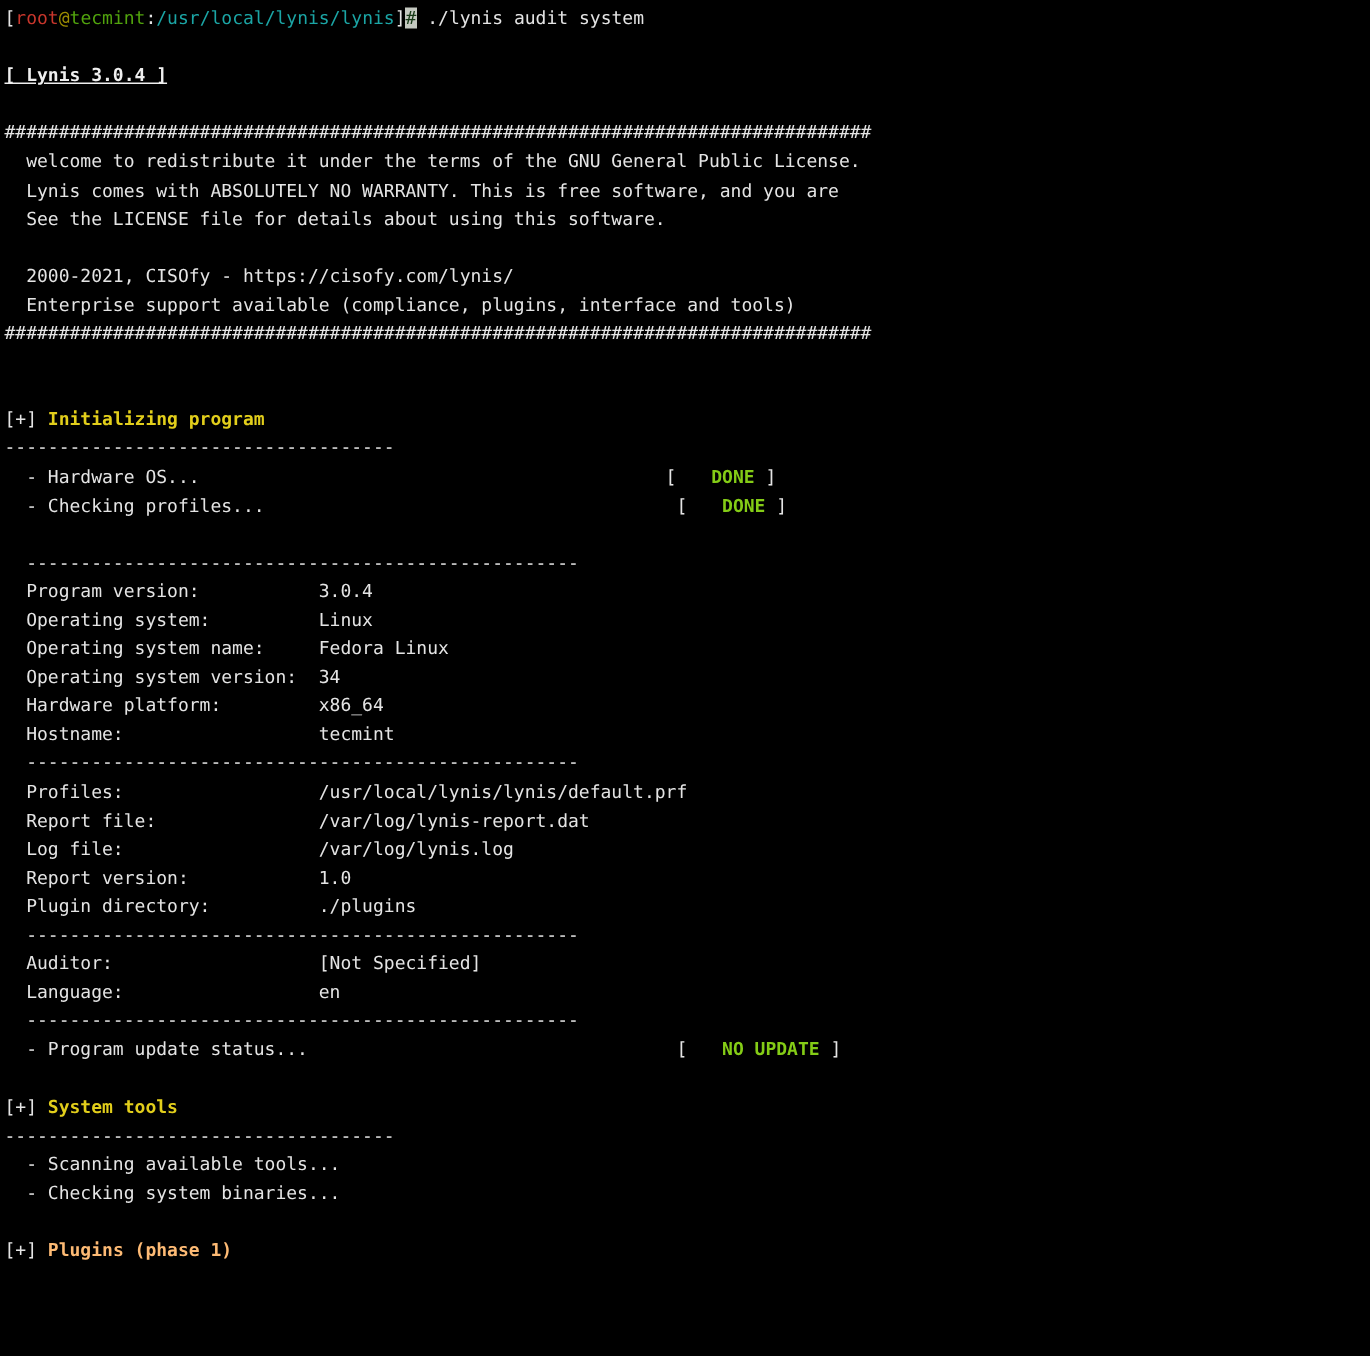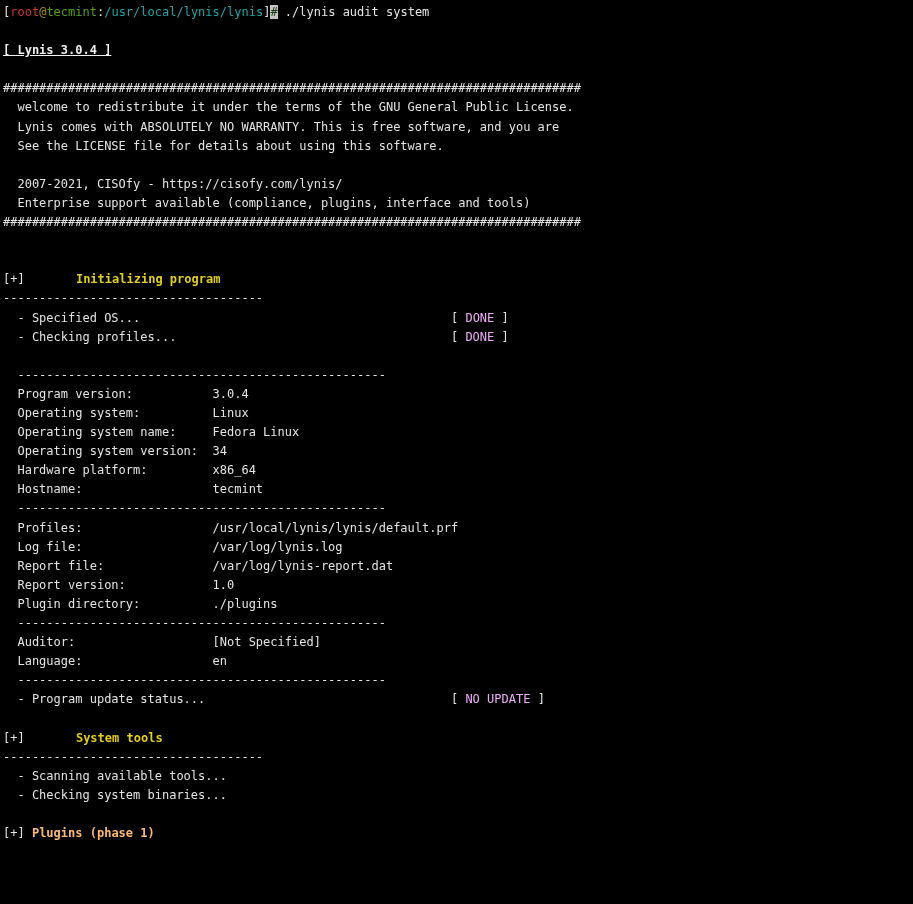--- a/index.html
+++ b/index.html
@@ -22,59 +22,59 @@
   .line {
     white-space: pre;
     height: 19.1px;
   }
   .fg     { color: #e4e4e4; }
   .bold   { color: #efefef; font-weight: bold; text-decoration: underline; }
   .red    { color: #c9362c; }
   .olive  { color: #9d8d00; }
   .green  { color: #51a30d; }
   .teal   { color: #1ba5a5; }
-  .yellow { color: #e2ce1b; font-weight: bold; margin-left: 44px; }
-  .bgreen { color: #f0abfc; font-weight: normal; }
+  .yellow { color: #e2ce1b; font-weight: bold; }
+  .bgreen { color: #84cc16; font-weight: bold; margin-left: 16px; }
   .pink   { color: #fdba74; font-weight: bold; }
   .cursor { background: #c4c8c0; color: #153815; }
 </style>
 </head>
 <body>
 
 <div class="terminal" id="terminal">
     <div class="line"><span class="fg">[</span><span class="red">root</span><span class="olive">@</span><span class="green">tecmint</span><span class="fg">:</span><span class="teal">/usr/local/lynis/lynis</span><span class="fg">]</span><span class="cursor">#</span><span class="fg"> ./lynis audit system</span></div>
     <div class="line"></div>
     <div class="line"><span class="bold">[ Lynis 3.0.4 ]</span></div>
     <div class="line"></div>
     <div class="line"><span class="fg">################################################################################</span></div>
     <div class="line"><span class="fg">  welcome to redistribute it under the terms of the GNU General Public License.</span></div>
     <div class="line"><span class="fg">  Lynis comes with ABSOLUTELY NO WARRANTY. This is free software, and you are</span></div>
     <div class="line"><span class="fg">  See the LICENSE file for details about using this software.</span></div>
     <div class="line"></div>
-    <div class="line"><span class="fg">  2007-2021, CISOfy - https://cisofy.com/lynis/</span></div>
+    <div class="line"><span class="fg">  2000-2021, CISOfy - https://cisofy.com/lynis/</span></div>
     <div class="line"><span class="fg">  Enterprise support available (compliance, plugins, interface and tools)</span></div>
     <div class="line"><span class="fg">################################################################################</span></div>
     <div class="line"></div>
     <div class="line"></div>
     <div class="line"><span class="fg">[+] </span><span class="yellow">Initializing program</span></div>
     <div class="line"><span class="fg">------------------------------------</span></div>
-    <div class="line"><span class="fg">  - Specified OS...</span><span class="fg">                                           </span><span class="fg">[ </span><span class="bgreen">DONE</span><span class="fg"> ]</span></div>
+    <div class="line"><span class="fg">  - Hardware OS...</span><span class="fg">                                           </span><span class="fg">[ </span><span class="bgreen">DONE</span><span class="fg"> ]</span></div>
     <div class="line"><span class="fg">  - Checking profiles...</span><span class="fg">                                      </span><span class="fg">[ </span><span class="bgreen">DONE</span><span class="fg"> ]</span></div>
     <div class="line"></div>
     <div class="line"><span class="fg">  ---------------------------------------------------</span></div>
     <div class="line"><span class="fg">  Program version:           3.0.4</span></div>
     <div class="line"><span class="fg">  Operating system:          Linux</span></div>
     <div class="line"><span class="fg">  Operating system name:     Fedora Linux</span></div>
     <div class="line"><span class="fg">  Operating system version:  34</span></div>
     <div class="line"><span class="fg">  Hardware platform:         x86_64</span></div>
     <div class="line"><span class="fg">  Hostname:                  tecmint</span></div>
     <div class="line"><span class="fg">  ---------------------------------------------------</span></div>
     <div class="line"><span class="fg">  Profiles:                  /usr/local/lynis/lynis/default.prf</span></div>
+    <div class="line"><span class="fg">  Report file:               /var/log/lynis-report.dat</span></div>
     <div class="line"><span class="fg">  Log file:                  /var/log/lynis.log</span></div>
-    <div class="line"><span class="fg">  Report file:               /var/log/lynis-report.dat</span></div>
     <div class="line"><span class="fg">  Report version:            1.0</span></div>
     <div class="line"><span class="fg">  Plugin directory:          ./plugins</span></div>
     <div class="line"><span class="fg">  ---------------------------------------------------</span></div>
     <div class="line"><span class="fg">  Auditor:                   [Not Specified]</span></div>
     <div class="line"><span class="fg">  Language:                  en</span></div>
     <div class="line"><span class="fg">  ---------------------------------------------------</span></div>
     <div class="line"><span class="fg">  - Program update status...</span><span class="fg">                                  </span><span class="fg">[ </span><span class="bgreen">NO UPDATE</span><span class="fg"> ]</span></div>
     <div class="line"></div>
     <div class="line"><span class="fg">[+] </span><span class="yellow">System tools</span></div>
     <div class="line"><span class="fg">------------------------------------</span></div>

